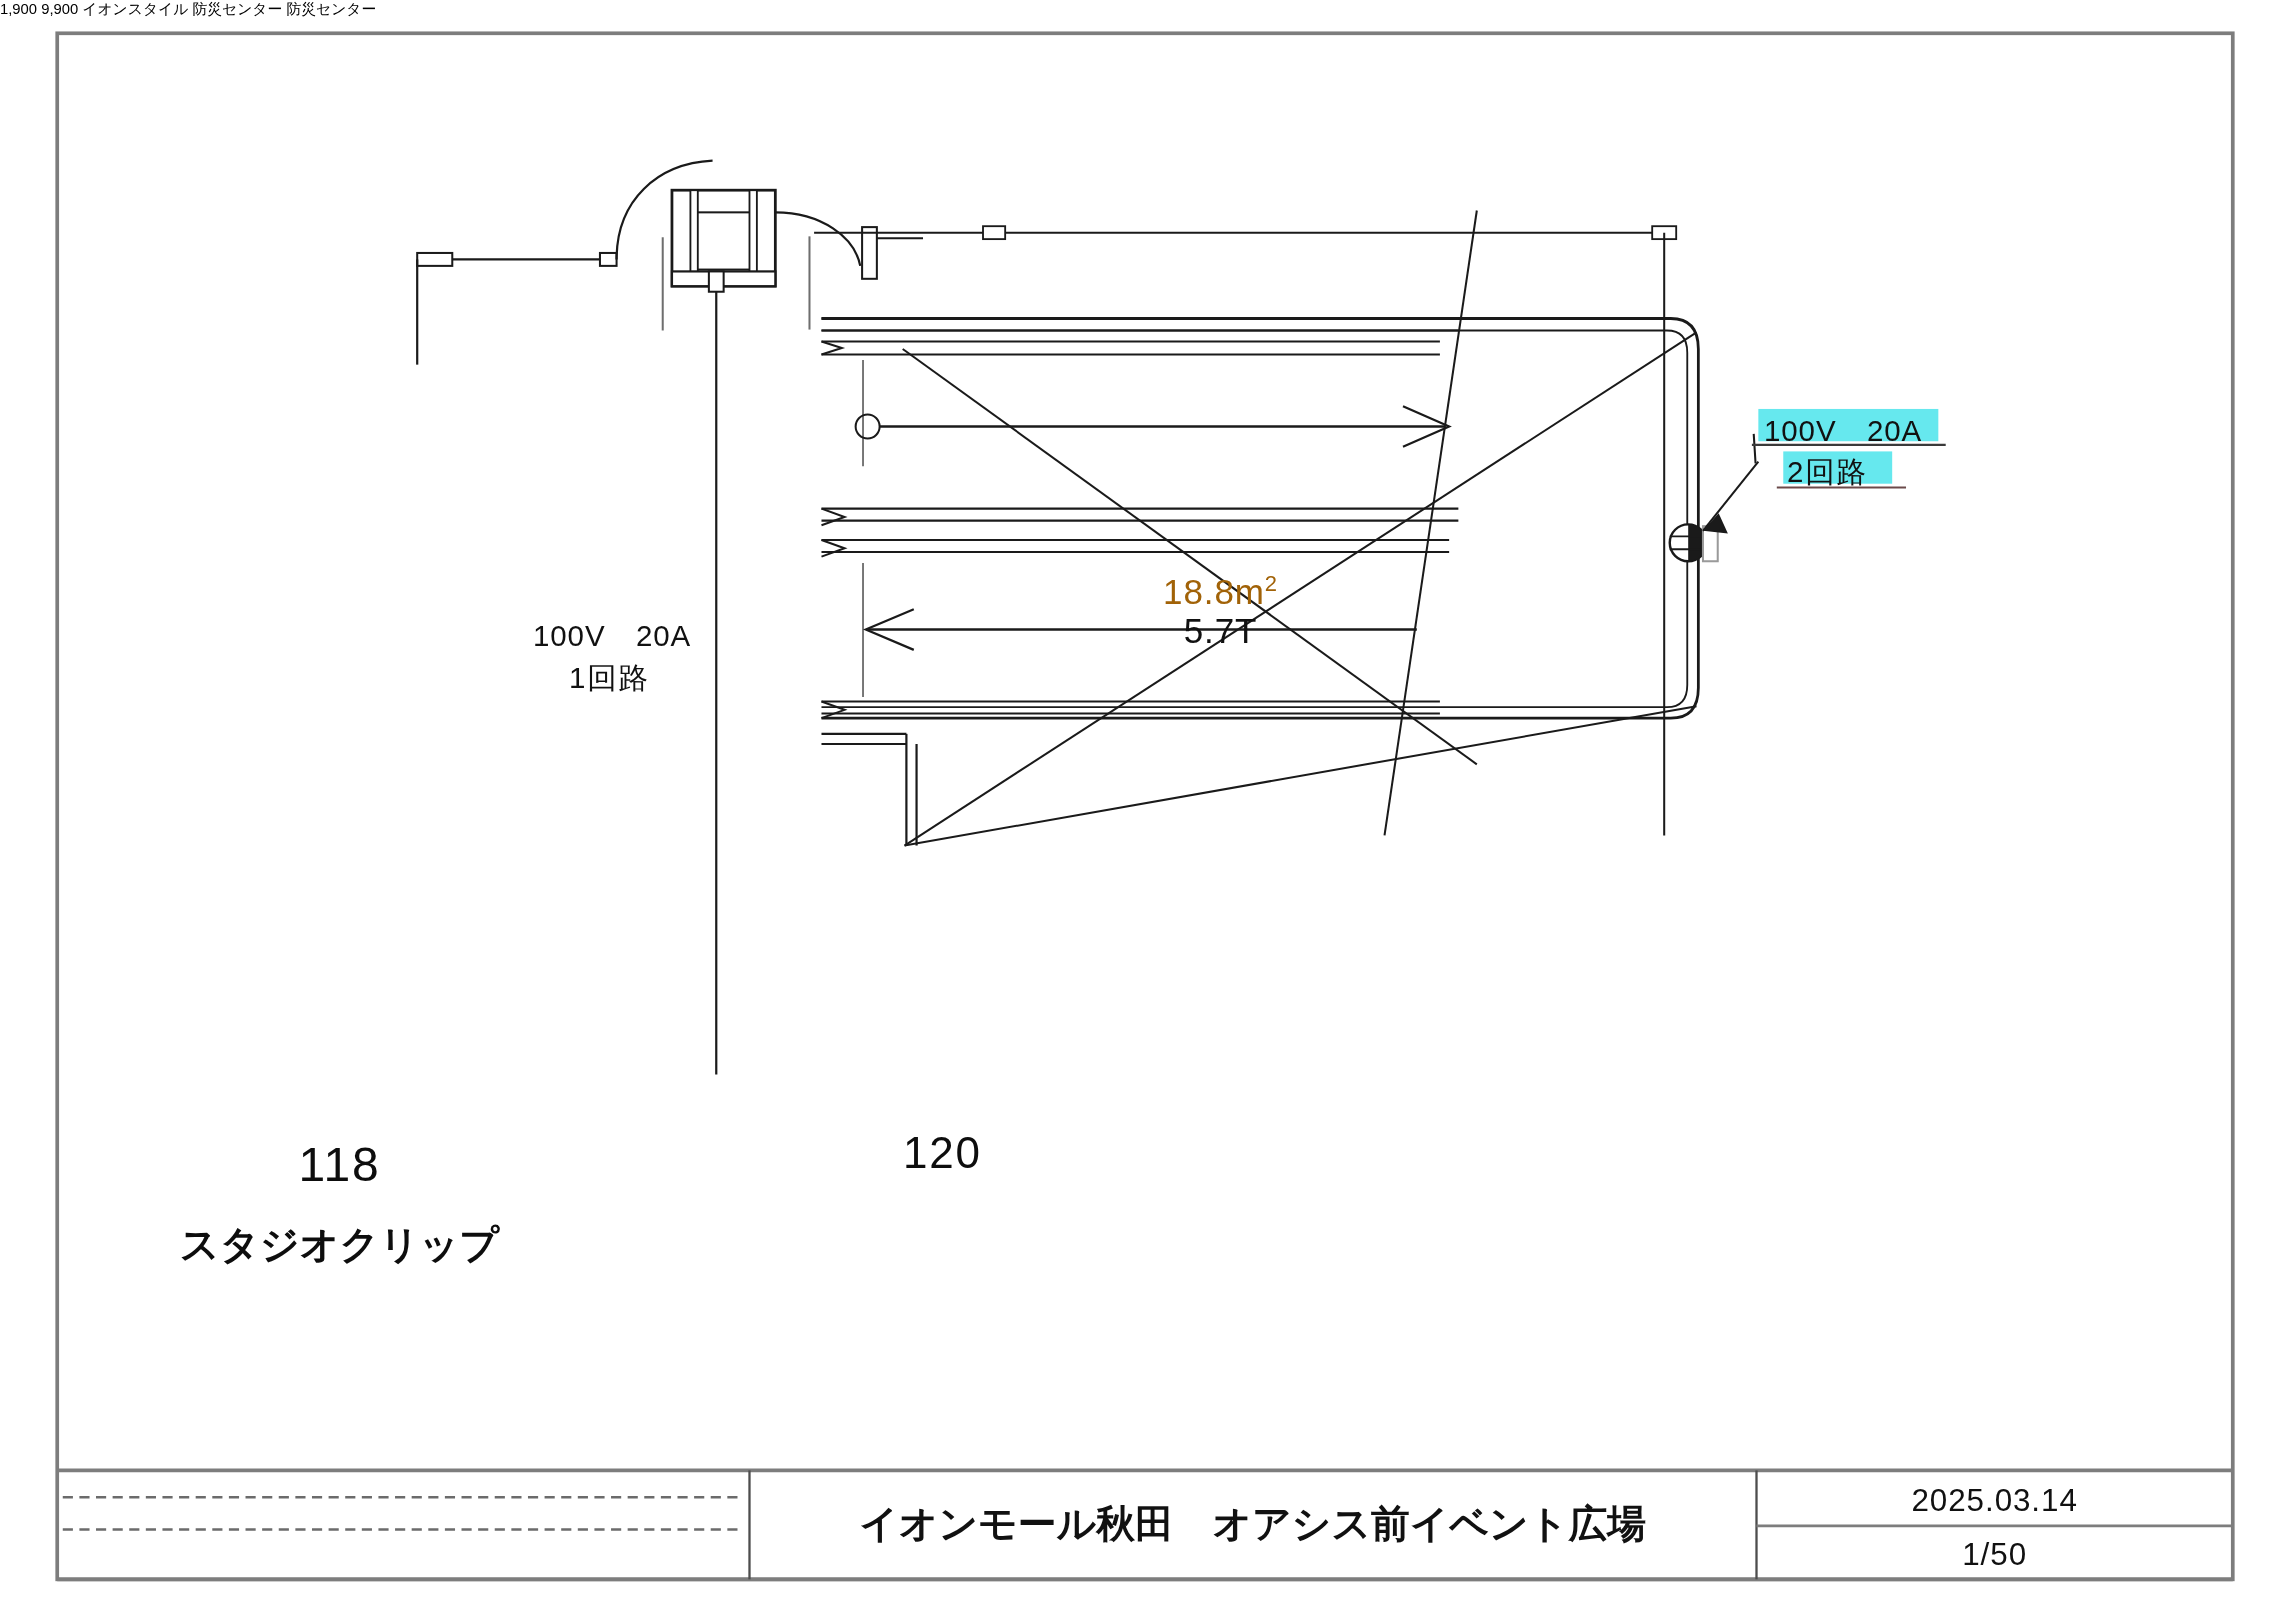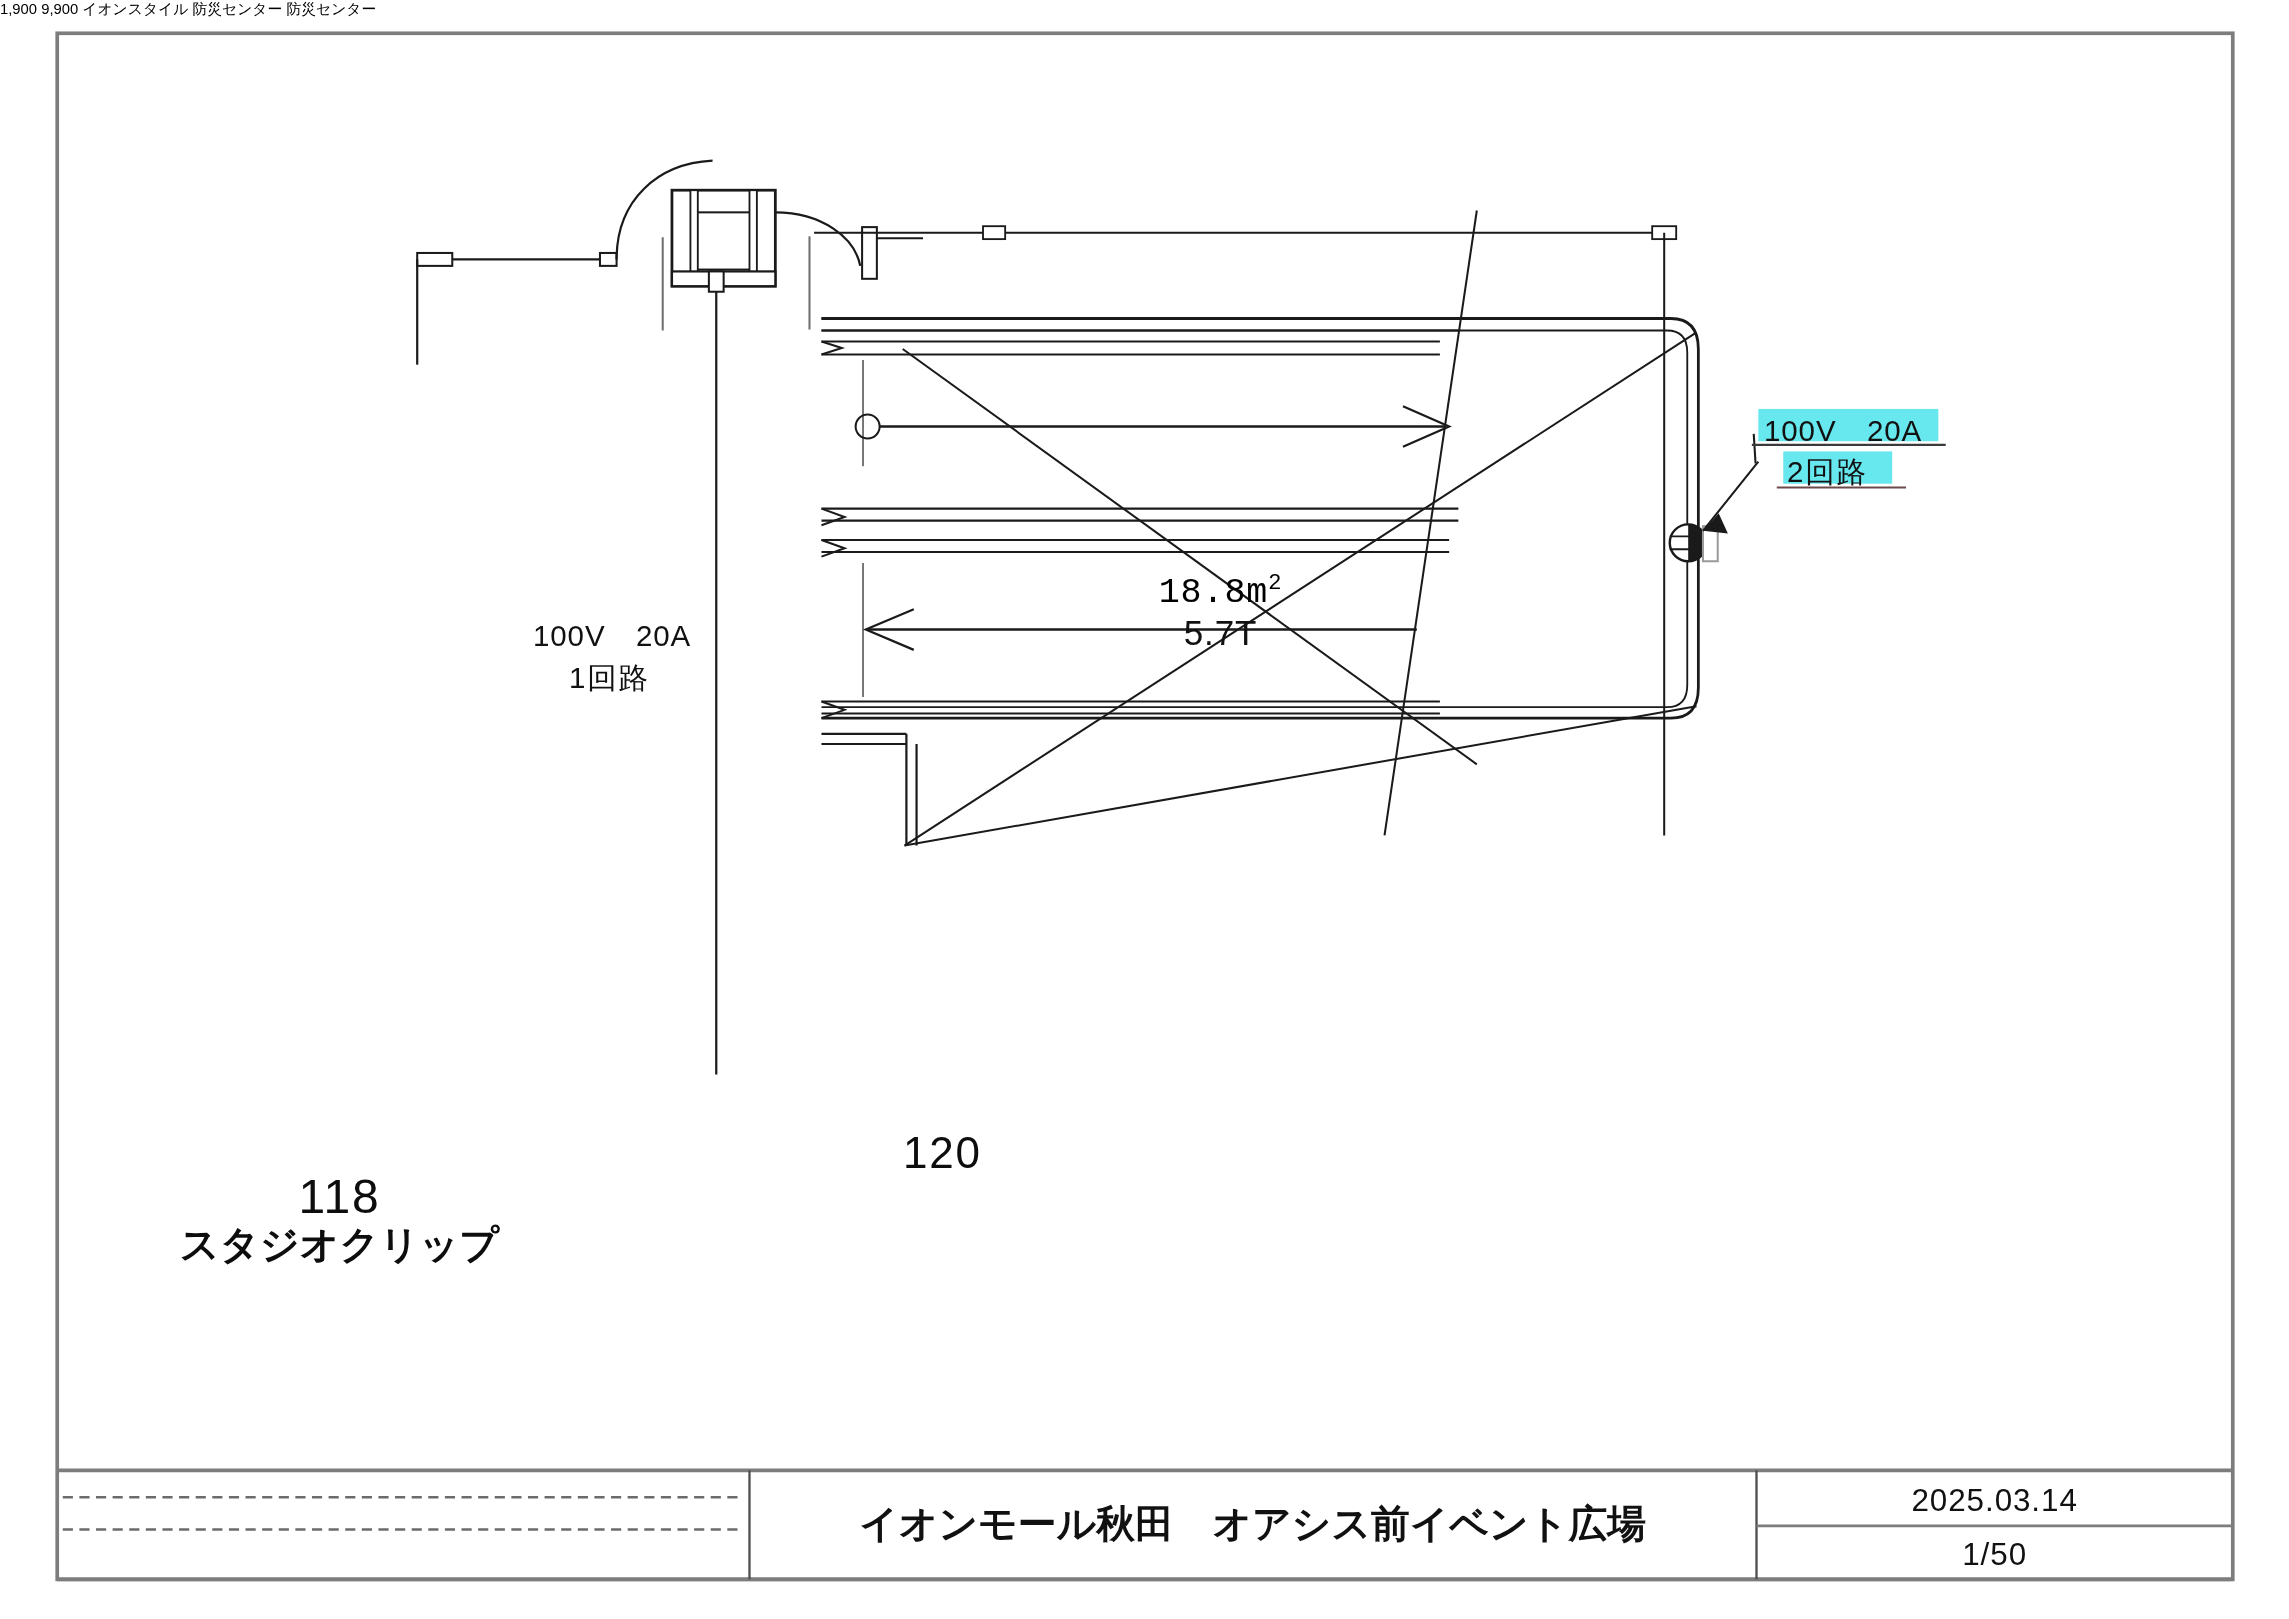--- a/index.html
+++ b/index.html
@@ -369,35 +369,35 @@
       <text class="txt" x="596" y="1538" font-size="23" fill="#111" letter-spacing="2" text-anchor="end">防災センター</text>
     </g>
 
   
 
   
 
   
   <div style="position:absolute; left:1153px; top:1497px;"></div>
   <div style="position:absolute; left:1156px; top:573px; width:129px; text-align:center; line-height:1;">
-    <div style="font-size:35px; color:#000000; letter-spacing:0.9px; white-space:nowrap;font-family:Liberation Mono, monospace;">
+    <div style="font-size:35px; color:#a16207; letter-spacing:0.9px; white-space:nowrap;">
       <span>18.8m</span><span style="font-size:22px; vertical-align:super;">2</span>
     </div>
     <div style="font-size:35px; color:#111; letter-spacing:0.9px; margin-top:4.6px;">5.7T</div>
   </div>
 
   
   <div style="position:absolute; left:533px; top:617px; font-size:29.5px; color:#111; letter-spacing:0.9px; white-space:nowrap;">100V　20A</div>
   <div style="position:absolute; left:556px; top:659px; font-size:29.5px; color:#111; letter-spacing:1.8px; white-space:nowrap;margin-left:13px;">1回路</div>
 
   
   <div style="position:absolute; left:1764px; top:412px; font-size:29.5px; color:#111; letter-spacing:0.9px; white-space:nowrap;">100V　20A</div>
   <div style="position:absolute; left:1787px; top:453px; font-size:29.5px; color:#111; letter-spacing:1.8px; white-space:nowrap;">2回路</div>
 
   
-  <div style="position:absolute; left:247px; top:1137px; width:185px; text-align:center; font-size:48px; color:#0d0d0d; letter-spacing:1.8px;margin-top:32px;">118</div>
+  <div style="position:absolute; left:247px; top:1137px; width:185px; text-align:center; font-size:48px; color:#0d0d0d; letter-spacing:1.8px;">118</div>
   <div style="position:absolute; left:164px; top:1218px; width:351px; text-align:center; font-size:39px; font-weight:bold; color:#0d0d0d; letter-spacing:0px; white-space:nowrap;">スタジオクリップ</div>
 
   
   <div style="position:absolute; left:903px; top:1128px; width:162px; text-align:left; font-size:44px; color:#0d0d0d; letter-spacing:1.8px;">120</div>
 
 </div>
 
 
 </body></html>

